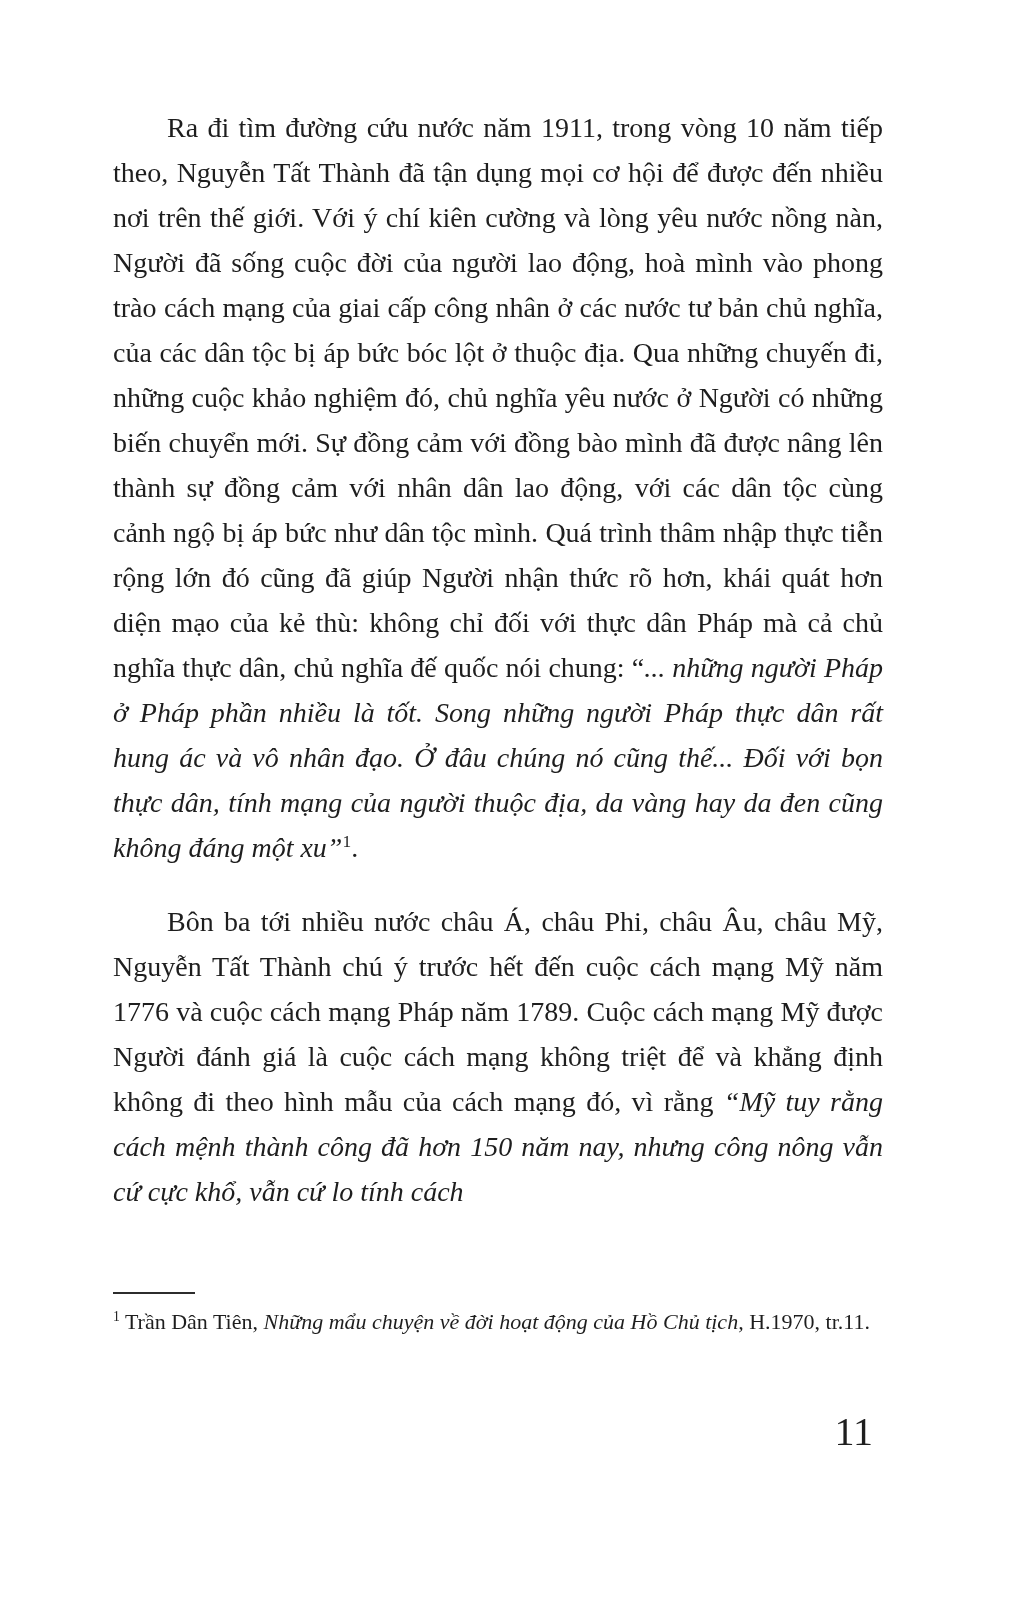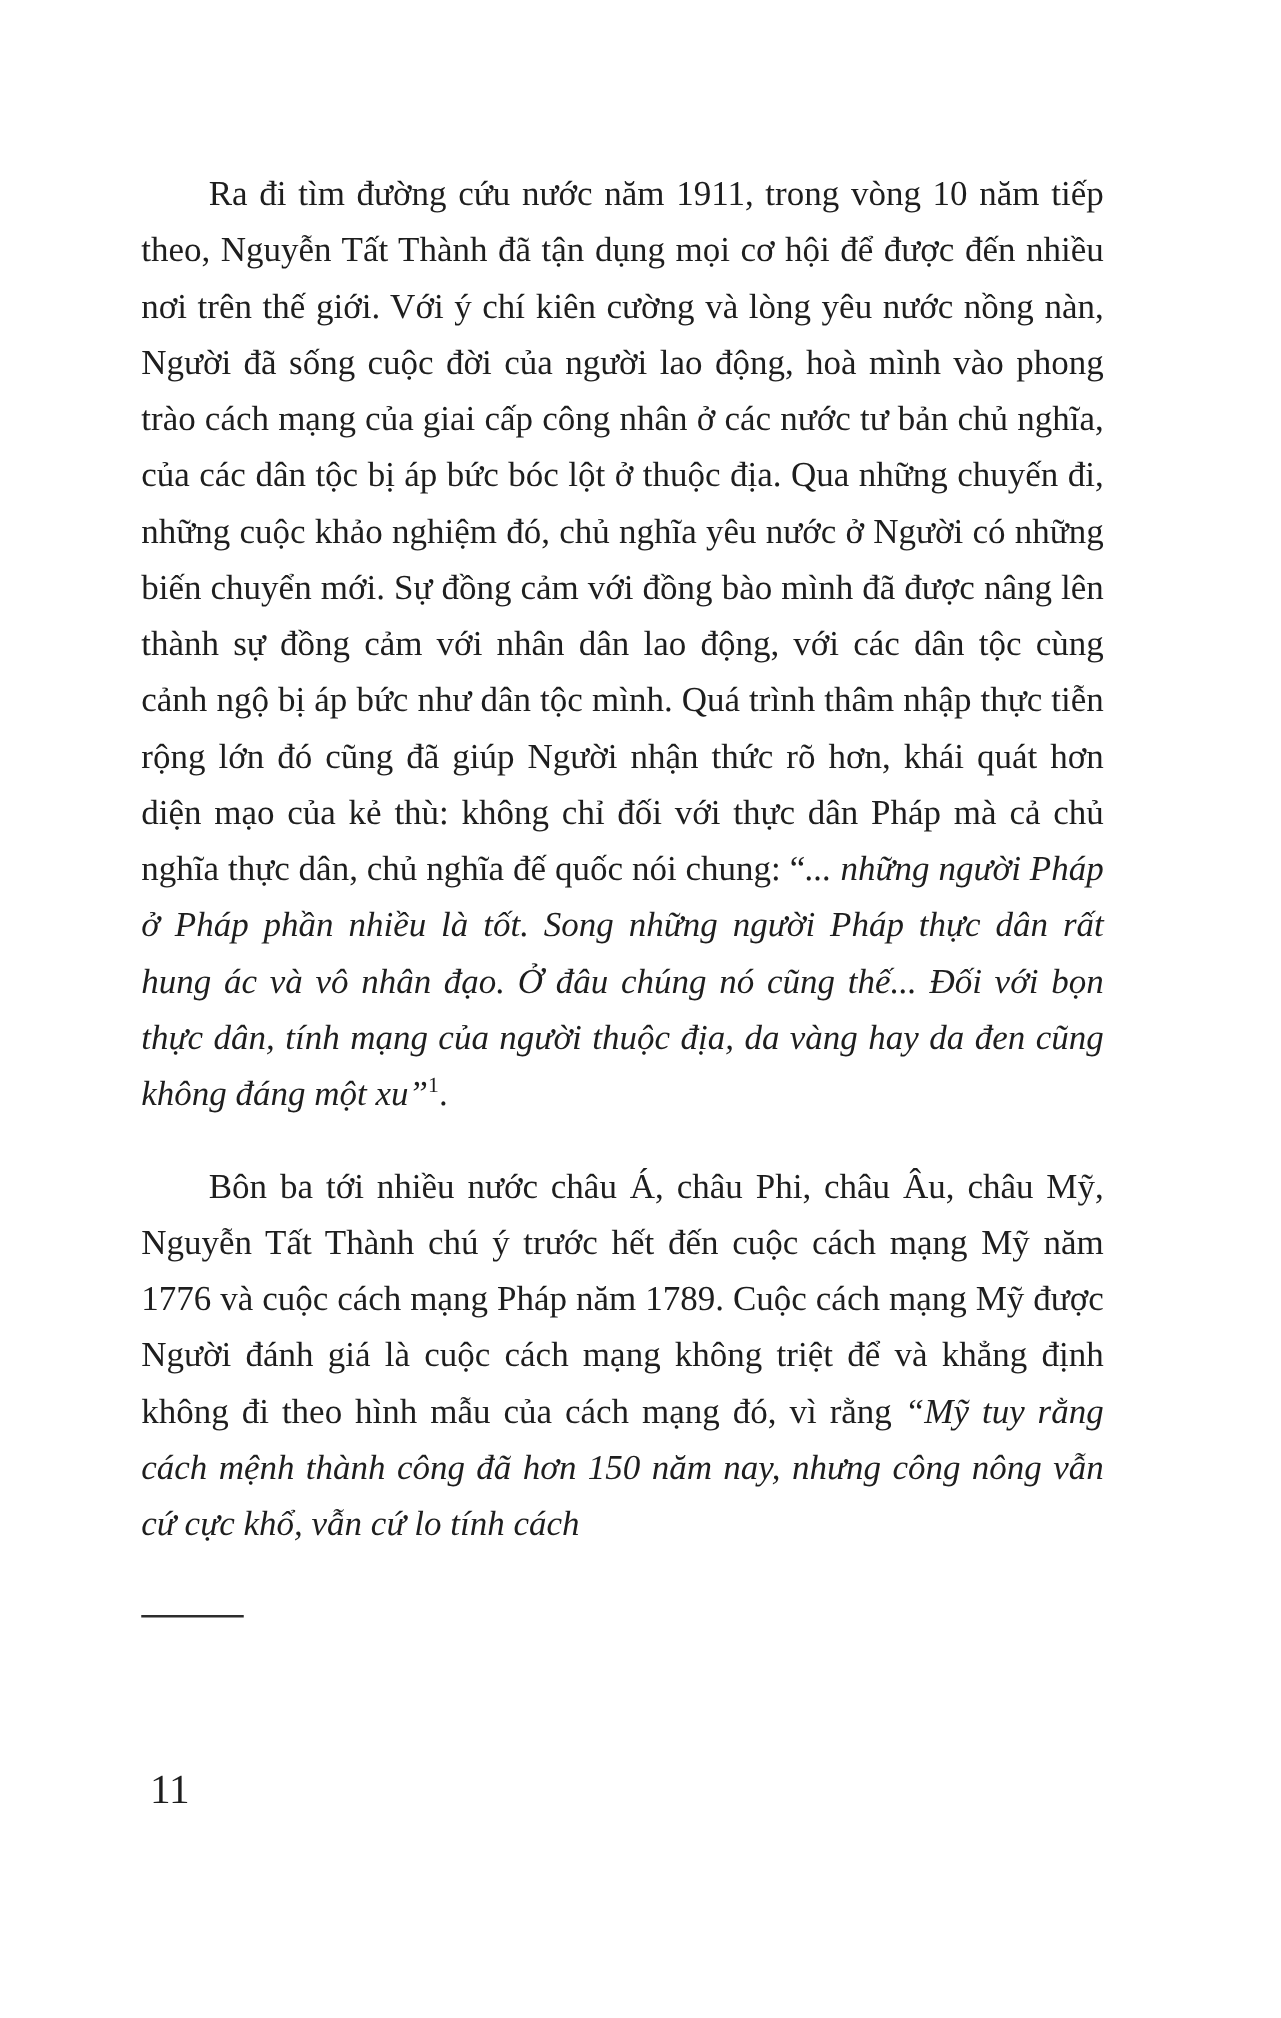--- a/index.html
+++ b/index.html
@@ -12,21 +12,21 @@
     width: 1025px;
     height: 1614px;
     background: #ffffff;
     overflow: hidden;
     font-family: "Liberation Serif", "DejaVu Serif", serif;
     color: #1e1e1e;
   }
   .text-block {
     position: absolute;
     left: 113px;
-    top: 133px;
+    top: 105px;
     width: 770px;
     font-size: 28px;
     line-height: 45px;
     text-align: justify;
   }
   .para {
     margin: 0;
     text-indent: 54px;
   }
   .para + .para {
@@ -54,39 +54,41 @@
   }
   .footnote {
     font-size: 22px;
     line-height: 32px;
     text-align: justify;
     padding-left: 20px;
     text-indent: -20px;
   }
   .page-number {
     position: absolute;
-    left: 120px;
+    left: 103px;
     top: 1412px;
     width: 770px;
-    font-size: 33px;
+    text-align: right;
+    font-size: 40px;
     line-height: 40px;
   }
 </style>
 </head>
 <body>
 
 <div class="page">
 
   <div class="text-block">
 
     <p class="para"><span>Ra đi tìm đường cứu nước năm 1911, trong vòng 10 năm tiếp theo, Nguyễn Tất Thành đã tận dụng mọi cơ hội để được đến nhiều nơi trên thế giới. Với ý chí kiên cường và lòng yêu nước nồng nàn, Người đã sống cuộc đời của người lao động, hoà mình vào phong trào cách mạng của giai cấp công nhân ở các nước tư bản chủ nghĩa, của các dân tộc bị áp bức bóc lột ở thuộc địa. Qua những chuyến đi, những cuộc khảo nghiệm đó, chủ nghĩa yêu nước ở Người có những biến chuyển mới. Sự đồng cảm với đồng bào mình đã được nâng lên thành sự đồng cảm với nhân dân lao động, với các dân tộc cùng cảnh ngộ bị áp bức như dân tộc mình. Quá trình thâm nhập thực tiễn rộng lớn đó cũng đã giúp Người nhận thức rõ hơn, khái quát hơn diện mạo của kẻ thù: không chỉ đối với thực dân Pháp mà cả chủ nghĩa thực dân, chủ nghĩa đế quốc nói chung: “</span><em>... những người Pháp ở Pháp phần nhiều là tốt. Song những người Pháp thực dân rất hung ác và vô nhân đạo. Ở đâu chúng nó cũng thế... Đối với bọn thực dân, tính mạng của người thuộc địa, da vàng hay da đen cũng không đáng một xu”</em><sup class="fnref">1</sup><span>.</span></p>
 
     <p class="para"><span>Bôn ba tới nhiều nước châu Á, châu Phi, châu Âu, châu Mỹ, Nguyễn Tất Thành chú ý trước hết đến cuộc cách mạng Mỹ năm 1776 và cuộc cách mạng Pháp năm 1789. Cuộc cách mạng Mỹ được Người đánh giá là cuộc cách mạng không triệt để và khẳng định không đi theo hình mẫu của cách mạng đó, vì rằng </span><em>“Mỹ tuy rằng cách mệnh thành công đã hơn 150 năm nay, nhưng công nông vẫn cứ cực khổ, vẫn cứ lo tính cách</em></p>
 
   </div>
 
   <div class="footnote-area">
     <div class="footnote-rule"></div>
+    <div class="footnote"><sup class="fnref">1</sup><span> Trần Dân Tiên, </span><em>Những mẩu chuyện về đời hoạt động của Hồ Chủ tịch,</em><span> H.1970, tr.11.</span></div>
   </div>
 
   <div class="page-number">11</div>
 
 </div>
 
 </body></html>

